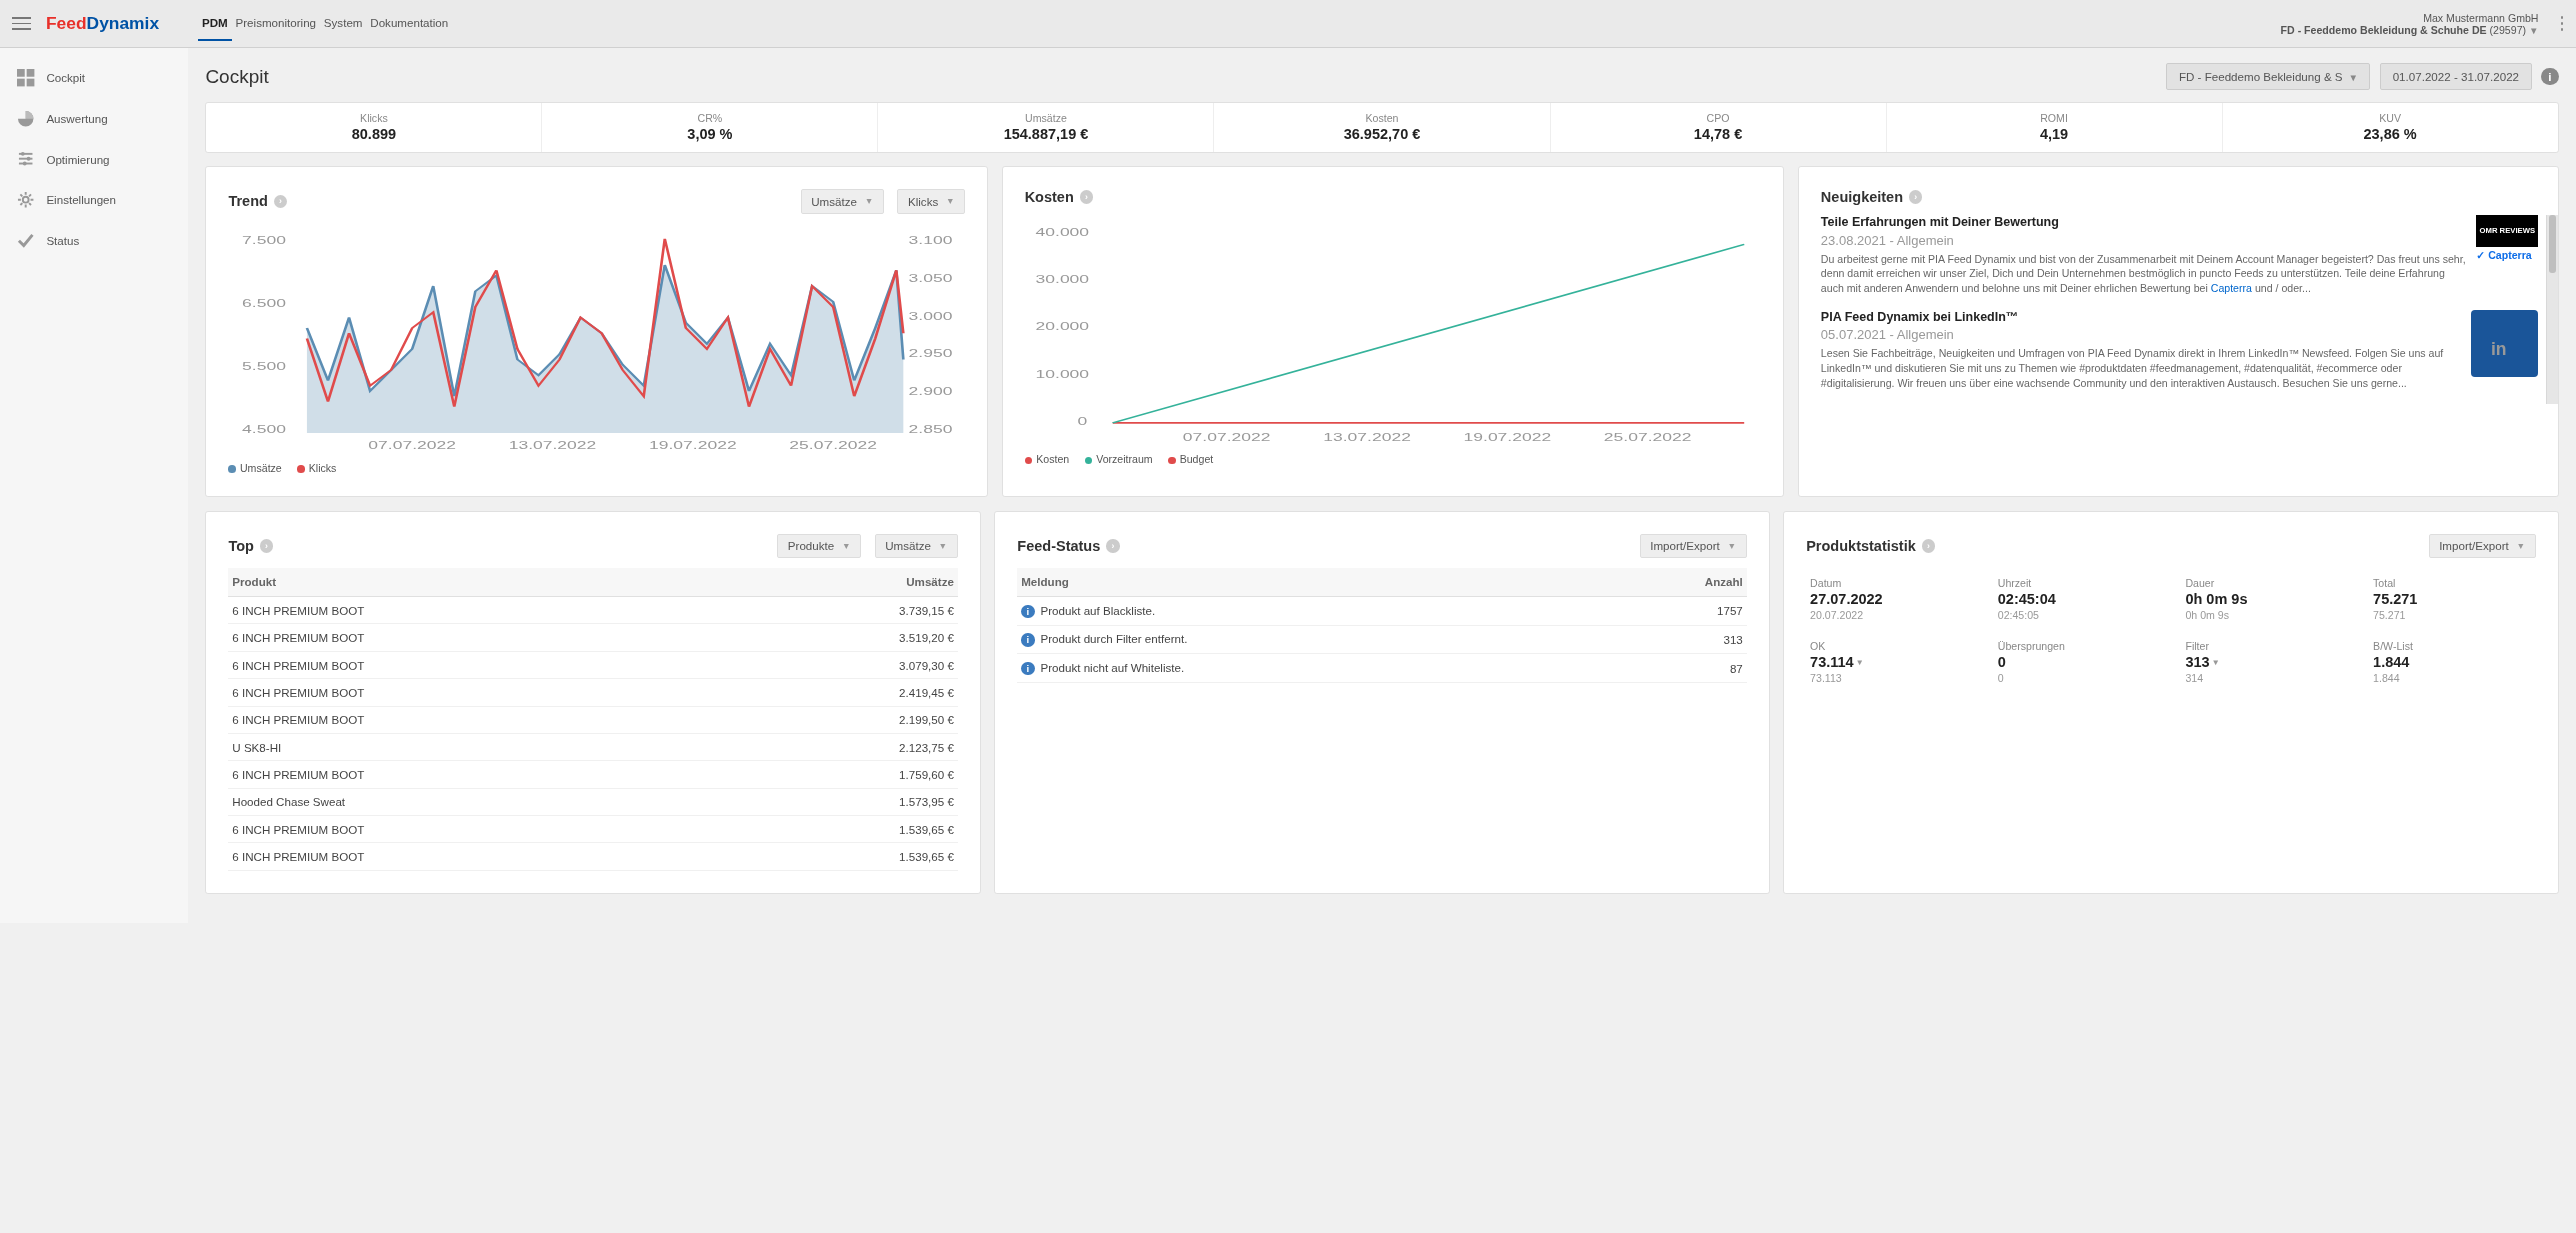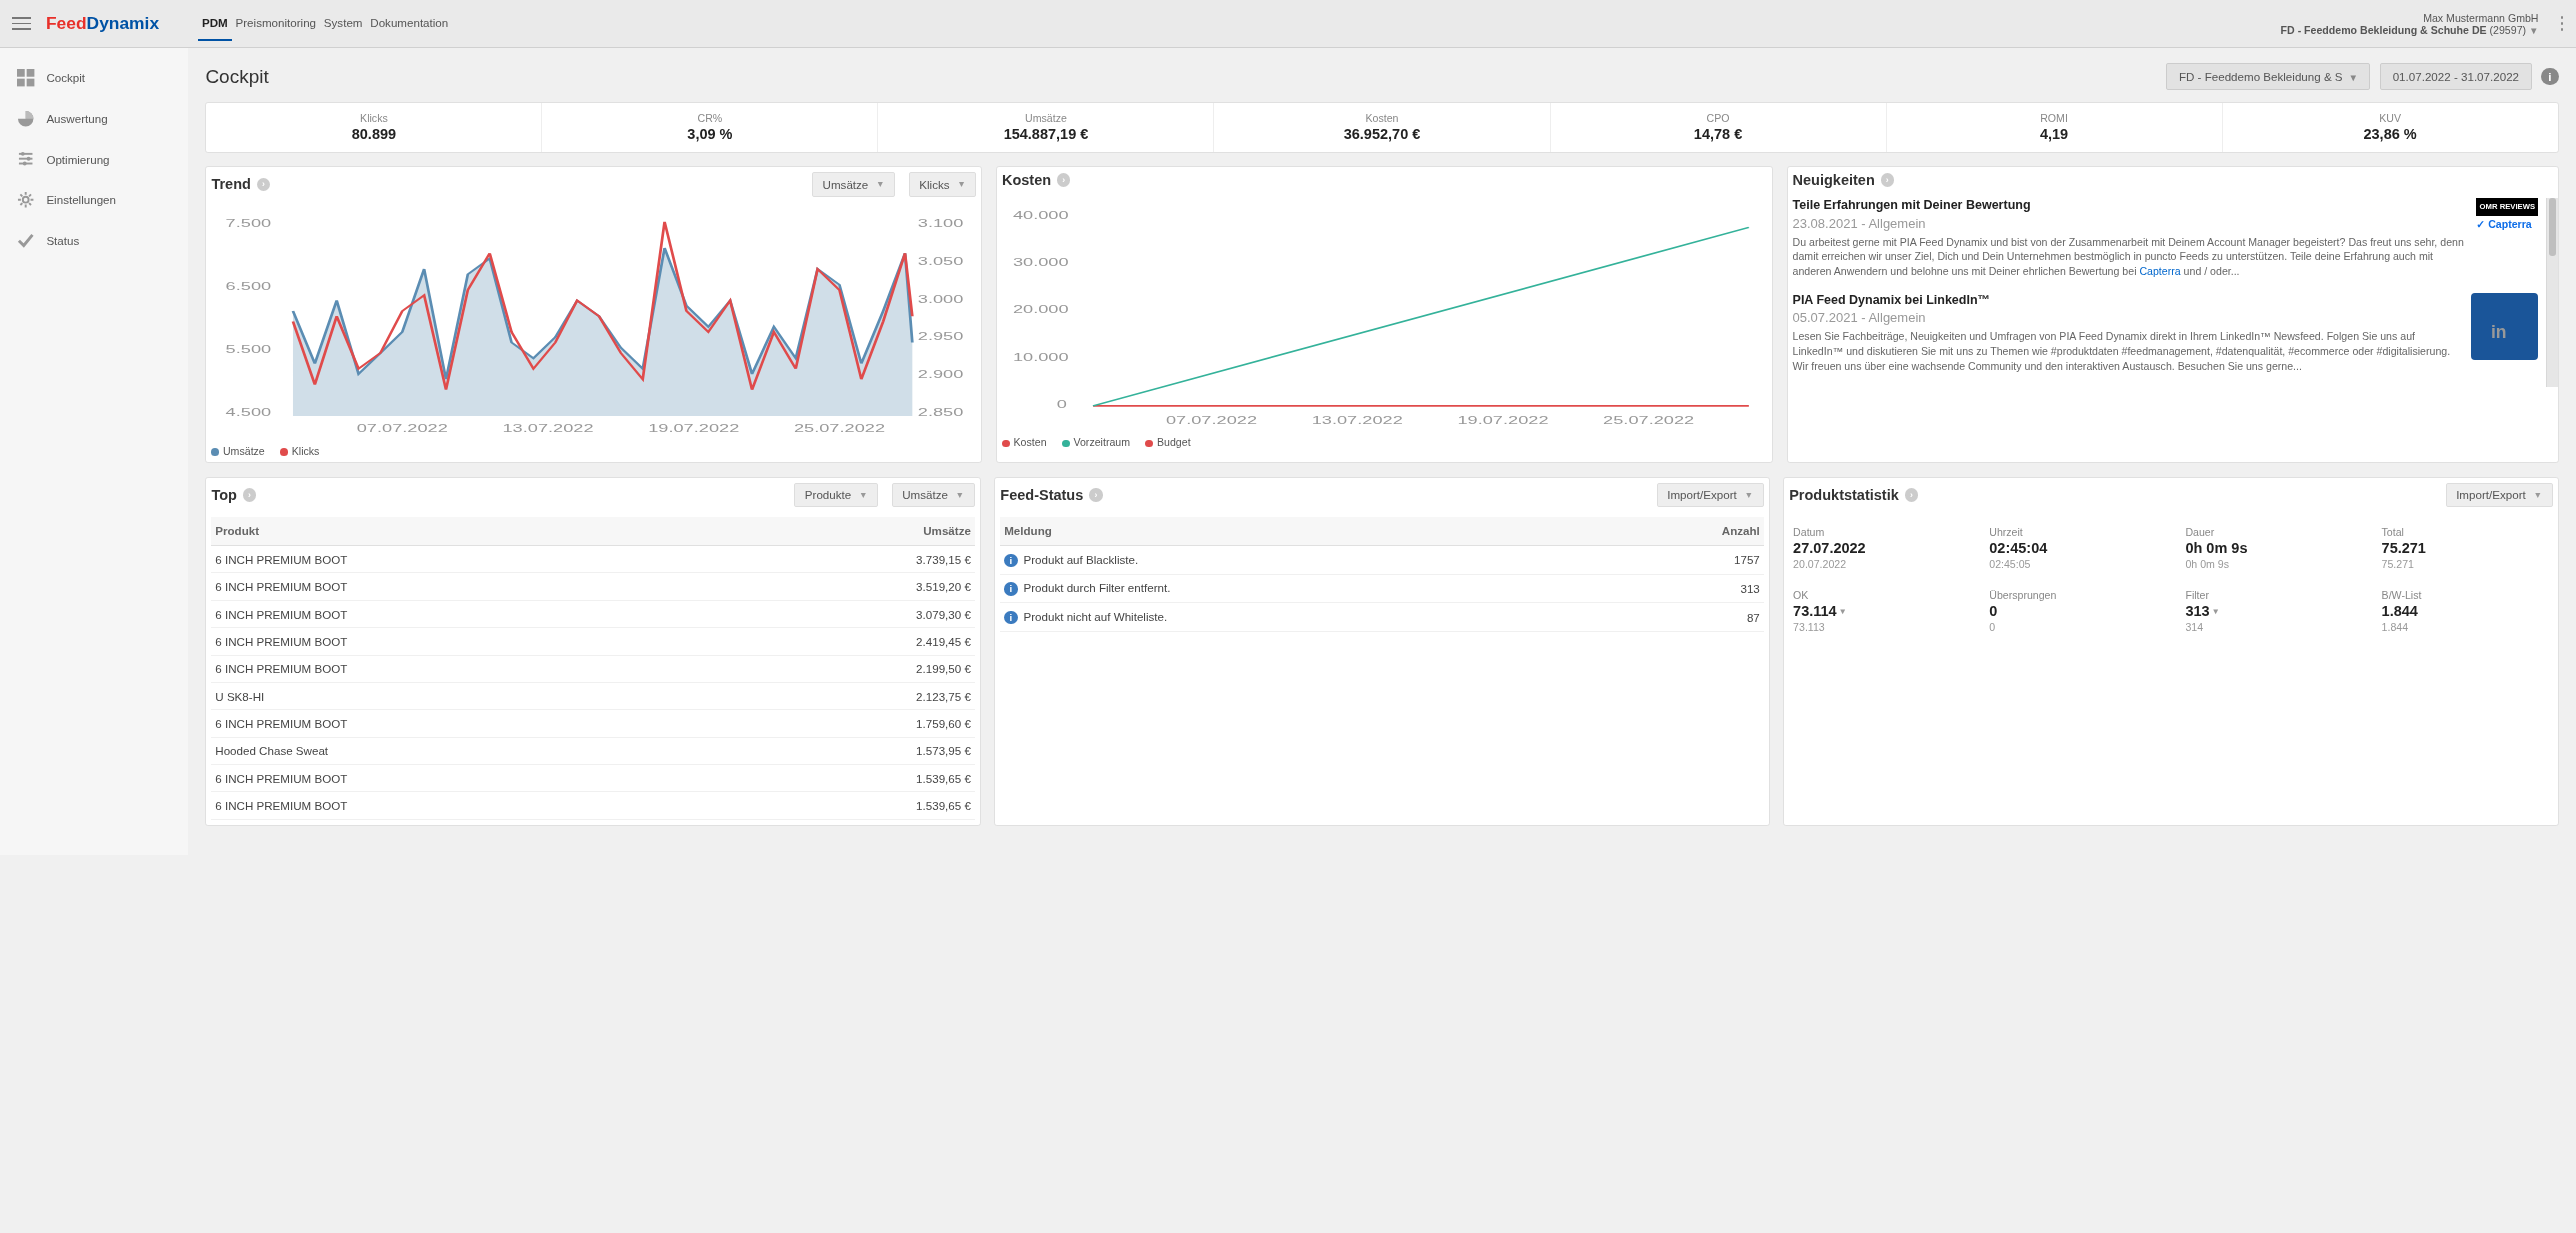--- a/index.html
+++ b/index.html
@@ -38,21 +38,21 @@
 
 
 .kpi-row { display: flex; background: #fff; border: 1px solid #e0e0e0; border-radius: 2.9px; margin-bottom: 13.5px; }
 .kpi { flex: 1; text-align: center; padding: 9.6px 7.7px; border-right: 1px solid #eee; }
 .kpi:last-child { border-right: none; }
 .kpi-label { font-size: 10.6px; color: #888; margin-bottom: 1.9px; }
 .kpi-value { font-size: 14.5px; font-weight: 700; color: #222; }
 
 
 .row { display: flex; gap: 13.5px; margin-bottom: 13.5px; }
-.card { background: #fff; border: 1px solid #e0e0e0; border-radius: 2.9px; padding: 5px; }
+.card { background: #fff; border: 1px solid #e0e0e0; border-radius: 2.9px; padding: 22px; }
 .card-header { display: flex; align-items: center; margin-bottom: 9.6px; }
 .card-title { font-size: 14.5px; font-weight: 600; color: #333; display: flex; align-items: center; gap: 5.8px; }
 .arrow-circle { width: 13.5px; height: 13.5px; border-radius: 50%; background: #ccc; color: #fff; display: inline-flex; align-items: center; justify-content: center; font-size: 8.7px; }
 .card-header .dd { margin-left: 5.8px; }
 .card-header .right { margin-left: auto; display: flex; gap: 7.7px; }
 .dd { background: #eee; border: 1px solid #ddd; padding: 4.8px 9.6px; font-size: 11.6px; color: #555; display: flex; align-items: center; gap: 7.7px; cursor: pointer; border-radius: 1.9px; }
 .dd .caret { font-size: 8.7px; color: #999; }
 
 .chart-area { position: relative; height: 231px; }
 .chart-legend { margin-top: 7.7px; display: flex; gap: 15.4px; font-size: 10.6px; color: #555; }
@@ -66,21 +66,21 @@
 .info-icon { width: 13.5px; height: 13.5px; border-radius: 50%; background: #3b7bbf; color: #fff; display: inline-flex; align-items: center; justify-content: center; font-size: 9.6px; font-weight: bold; margin-right: 5.8px; }
 
 
 .news-item { margin-bottom: 13.5px; display: flex; gap: 9.6px; }
 .news-text { flex: 1; }
 .news-title { font-size: 12.5px; font-weight: 700; color: #222; margin-bottom: 3.9px; }
 .news-meta { font-size: 13px; color: #999; margin-bottom: 3.9px; }
 .news-body { font-size: 10.6px; color: #666; line-height: 1.4; }
 .news-link { color: #0066cc; }
 .news-thumb { width: 67px; height: 67px; background: #1a5599; display: flex; align-items: center; justify-content: center; flex-shrink: 0; border-radius: 3.9px; }
-.omr-badge { width: 62px; height: 18px; background: #000; color: #fff; font-size: 7.7px; font-weight: bold; display: flex; align-items: center; justify-content: center; margin-bottom: 1.9px; }
+.omr-badge { width: 62px; height: 32px; background: #000; color: #fff; font-size: 7.7px; font-weight: bold; display: flex; align-items: center; justify-content: center; margin-bottom: 1.9px; }
 .capterra-badge { font-size: 10.6px; color: #0d6de8; font-weight: 600; }
 
 
 .stat-grid { display: grid; grid-template-columns: repeat(4, 1fr); gap: 19px 29px; padding: 9.6px 3.9px; }
 .stat-block { }
 .stat-label { font-size: 10.6px; color: #888; margin-bottom: 1.9px; }
 .stat-main { font-size: 14.5px; font-weight: 700; color: #222; display: flex; align-items: center; gap: 3.9px; }
 .stat-sub { font-size: 10.6px; color: #999; margin-top: 1.9px; }
 .tiny-caret { font-size: 8.7px; color: #999; }
 

